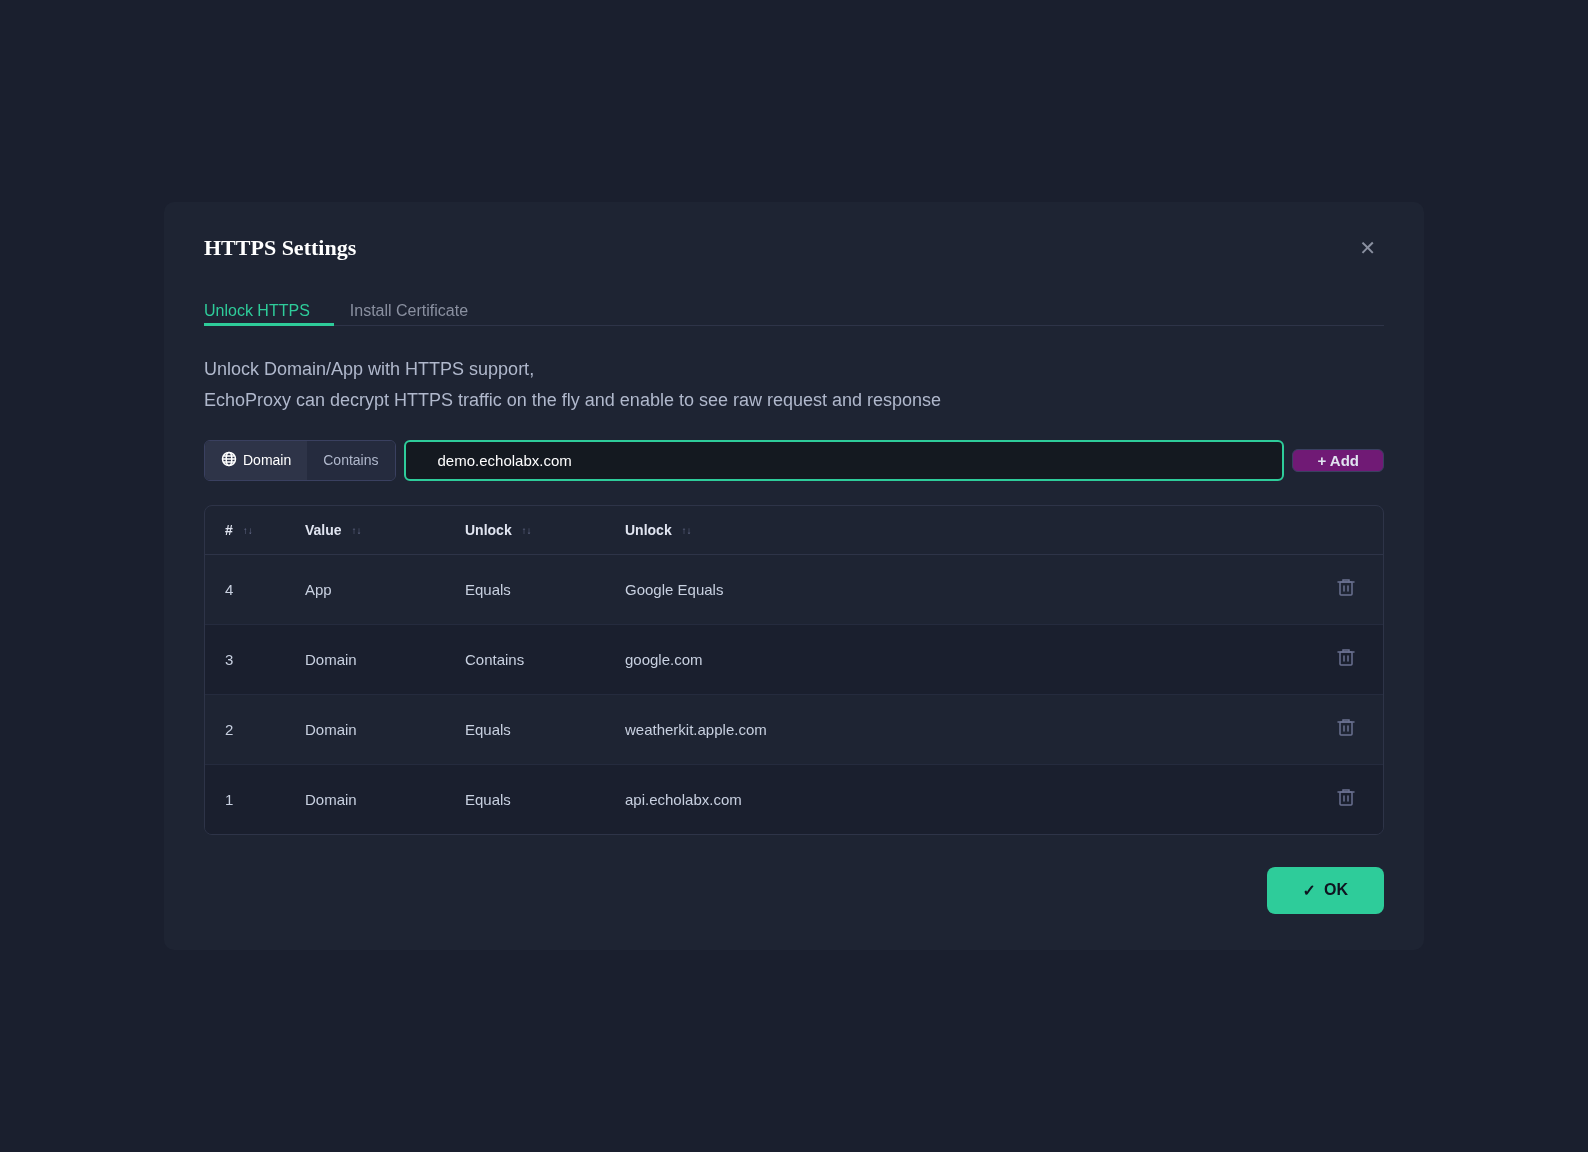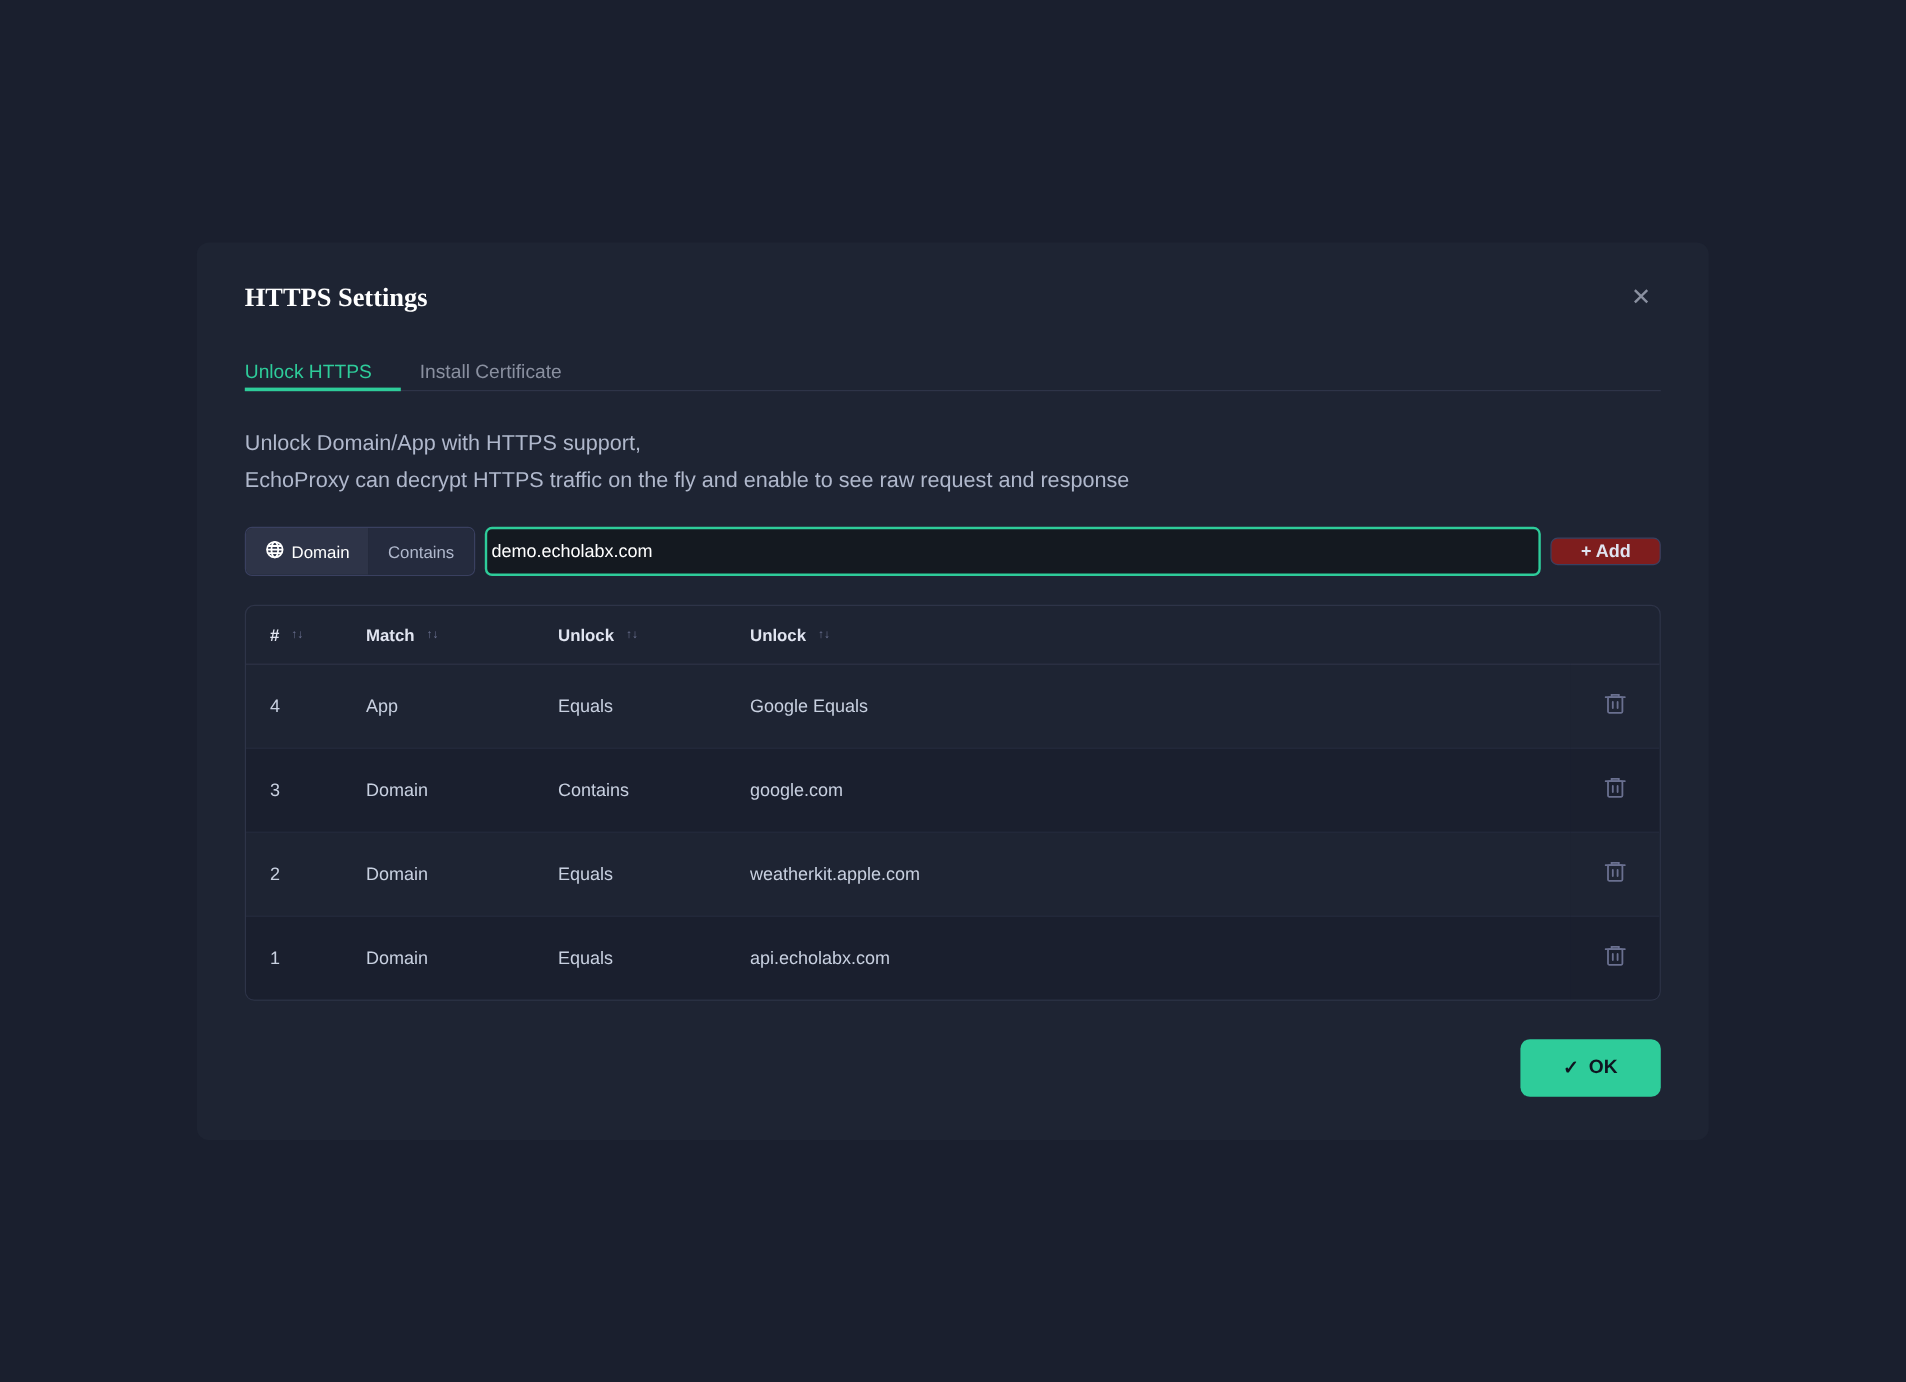--- a/index.html
+++ b/index.html
@@ -117,28 +117,28 @@
       width: 16px;
       height: 16px;
       display: inline-block;
     }
 
     .domain-input {
       flex: 1;
       background: #141920;
       border: 2px solid #2ecc9a;
       border-radius: 6px;
-      padding: 10px 4px;
+      padding: 10px 32px;
       font-size: 15px;
       color: #ffffff;
       outline: none;
     }
 
     .add-btn {
-      background: #7f1d1d;
+      background: #701a75;
       border: 1px solid #3a4060;
       border-radius: 6px;
       padding: 2px 24px;
       font-size: 15px;
       font-weight: 600;
       color: #e0e4f0;
       cursor: pointer;
       display: flex;
       align-items: center;
       gap: 6px;
@@ -275,21 +275,21 @@
 
   <div class="table-container">
     <table>
       <thead>
         <tr>
           <th class="col-num">
             <span>#</span>
             <span class="sort-arrows">↑↓</span>
           </th>
           <th class="col-type">
-            <span>Match</span>
+            <span>Value</span>
             <span class="sort-arrows">↑↓</span>
           </th>
           <th class="col-match">
             <span>Unlock</span>
             <span class="sort-arrows">↑↓</span>
           </th>
           <th class="col-value">
             <span>Unlock</span>
             <span class="sort-arrows">↑↓</span>
           </th>

